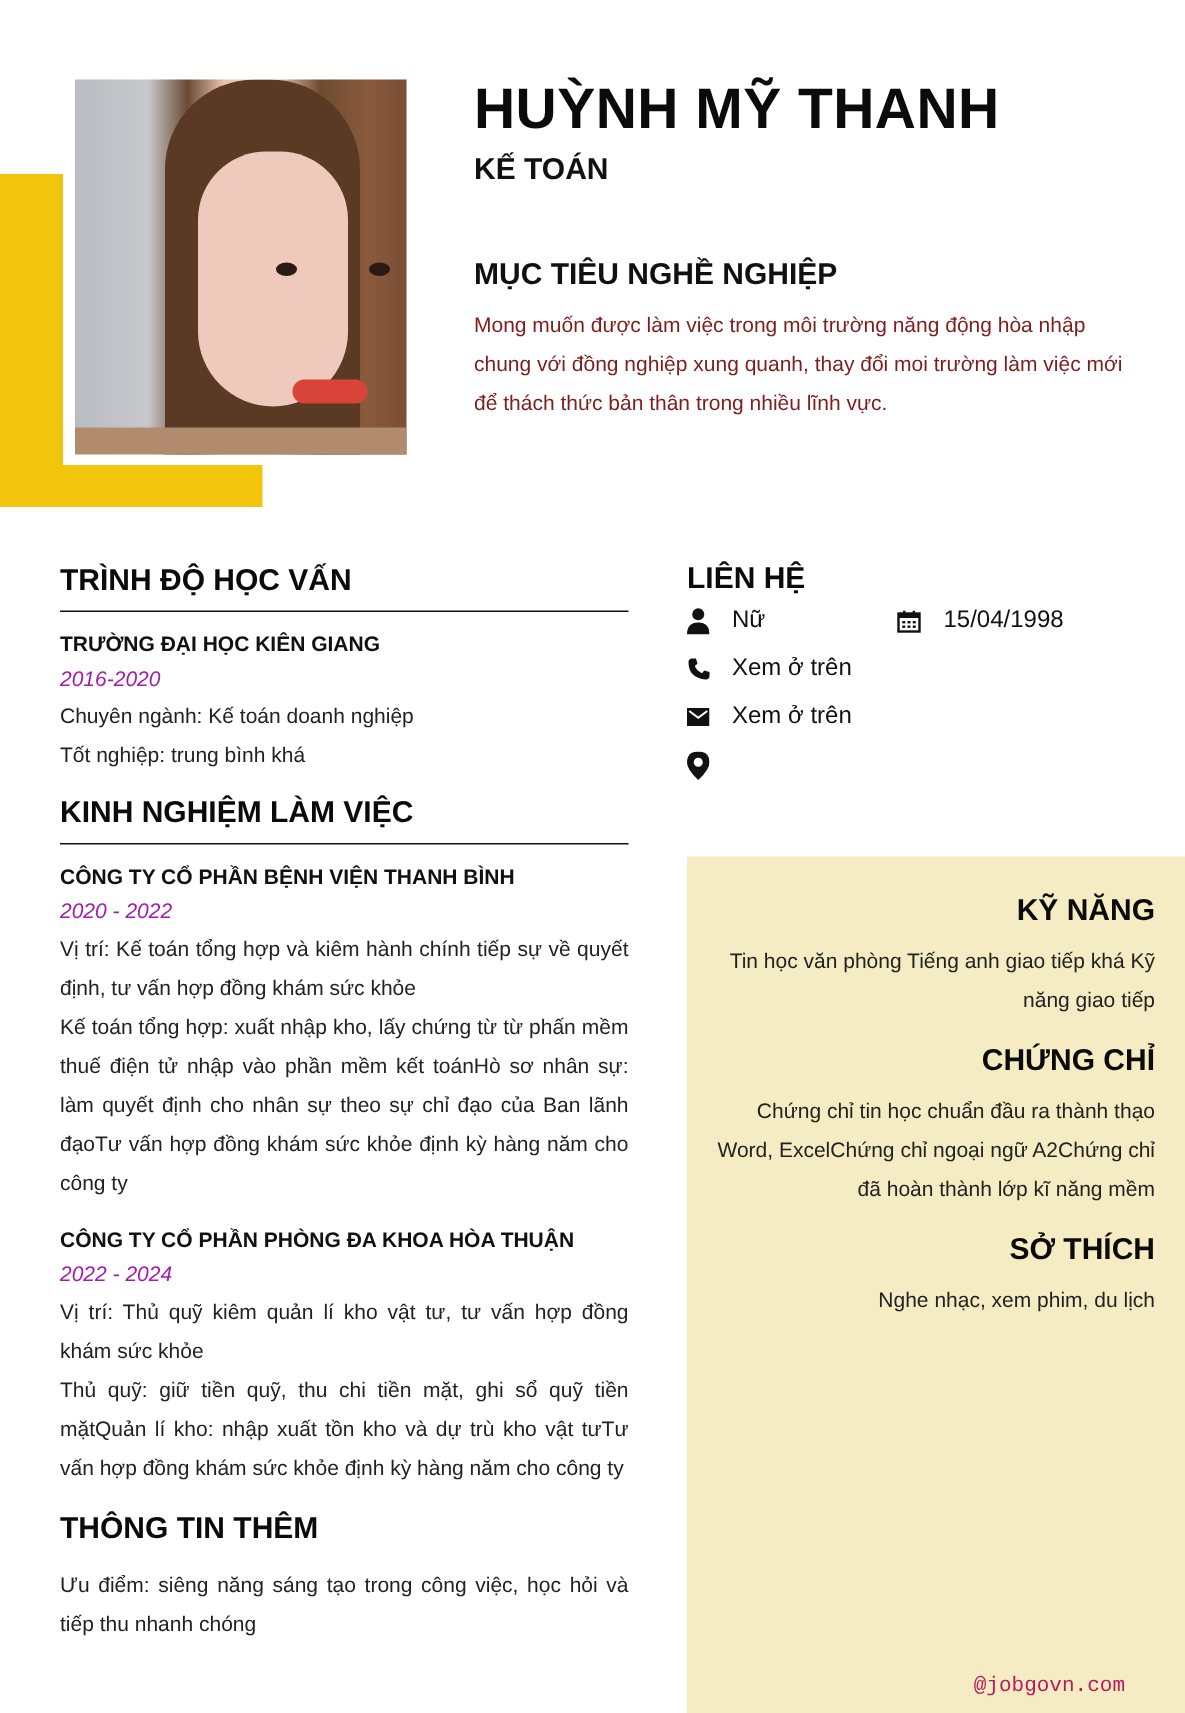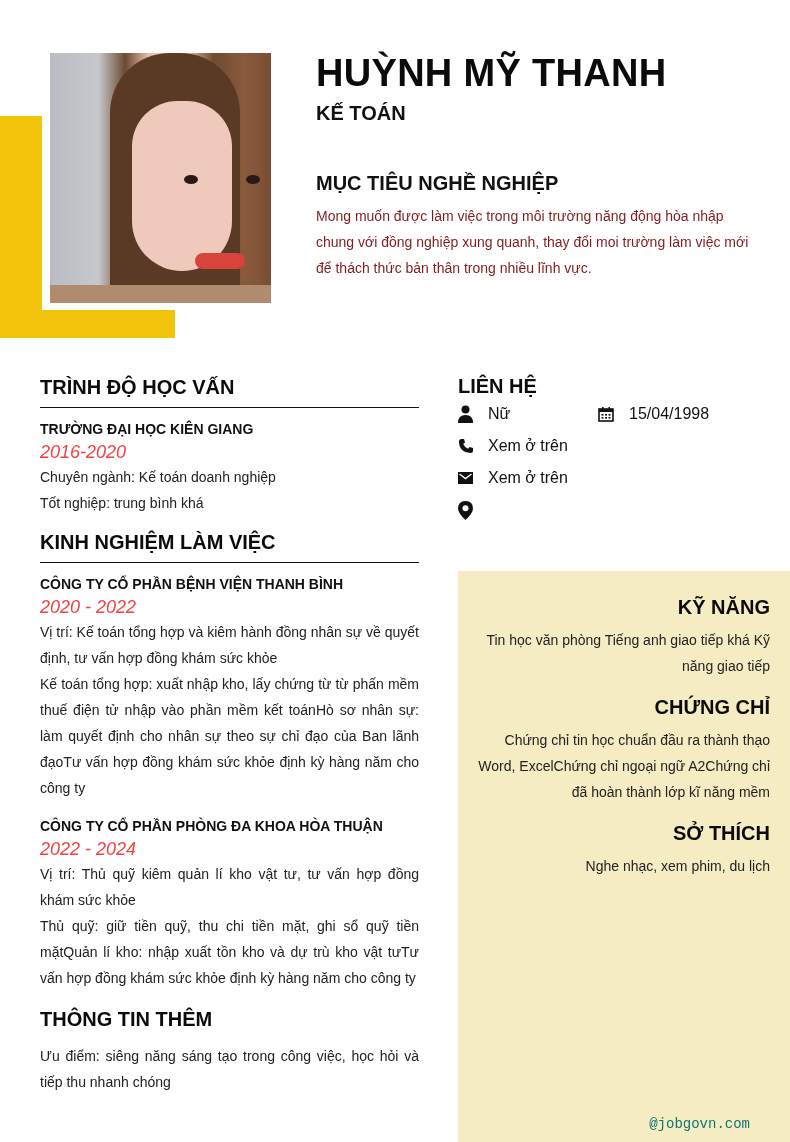--- a/index.html
+++ b/index.html
@@ -22,37 +22,37 @@
     .job-title { position: absolute; left: 316px; top: 102px; font-size: 20px; font-weight: 700; color: #111; }
 
     .objective { position: absolute; left: 316px; top: 172px; width: 440px; }
     .objective h2 { font-size: 20px; font-weight: 700; color: #111; margin-bottom: 8px; }
     .objective p { font-size: 14px; line-height: 26px; color: #7f1d1d; }
 
     .left-col { position: absolute; left: 40px; top: 373px; width: 379px; }
     .sec-title { font-size: 20px; font-weight: 700; color: #0b0b0b; line-height: 28px; }
     .sec-rule { height: 1px; background: #111; margin-top: 6px; margin-bottom: 10px; }
     .org { font-size: 14px; font-weight: 700; color: #111; line-height: 23px; }
-    .period { font-size: 18px; font-style: italic; color: #ef4444; line-height: 23px; }
+    .period { font-size: 14px; font-style: italic; color: #a21caf; line-height: 23px; }
     .desc { font-size: 14px; color: #222; line-height: 26px; text-align: justify; }
     .block { margin-bottom: 10px; }
 
     .contact { position: absolute; left: 458px; top: 372px; width: 300px; }
     .contact h2 { font-size: 20px; font-weight: 700; color: #0b0b0b; line-height: 28px; margin-bottom: 2px; }
     .c-row { position: relative; display: flex; align-items: flex-start; min-height: 32px; }
     .c-icon { width: 30px; height: 24px; display: flex; align-items: center; justify-content: flex-start; flex-shrink: 0; }
     .c-text { font-size: 16px; color: #111; line-height: 24px; }
     .c-row .dob { position: absolute; left: 140px; top: 0; display: flex; align-items: center; }
     .c-row .dob .c-icon { width: 31px; }
 
     .right-panel { position: absolute; left: 458px; top: 571px; width: 332px; height: 571px; background: #f5ecc3; padding: 22px 20px 0 20px; text-align: right; }
     .right-panel h2 { font-size: 20px; font-weight: 700; color: #0b0b0b; line-height: 28px; margin-bottom: 6px; }
     .right-panel p { font-size: 14px; color: #222; line-height: 26px; }
     .right-panel .rblock { margin-bottom: 14px; }
-    .watermark { position: absolute; right: 40px; bottom: 10px; font-family: "Liberation Mono", "DejaVu Sans Mono", monospace; font-size: 14px; color: #0f766e; }
+    .watermark { position: absolute; right: 40px; bottom: 10px; font-family: "Liberation Mono", "DejaVu Sans Mono", monospace; font-size: 14px; color: #be185d; }
   </style>
 </head>
 <body>
 
 <div class="yellow-vert"></div>
 <div class="yellow-horz"></div>
 
 <div class="photo" title="profile photo">
   <div class="hair"></div>
   <div class="face"></div>
@@ -82,21 +82,21 @@
       <div class="desc">Tốt nghiệp: trung bình khá</div>
     </div>
   </div>
 
   <div style="margin-top: 12px;">
     <div class="sec-title">KINH NGHIỆM LÀM VIỆC</div>
     <div class="sec-rule"></div>
     <div class="block" style="margin-bottom: 14px;">
       <div class="org">CÔNG TY CỔ PHẦN BỆNH VIỆN THANH BÌNH</div>
       <div class="period">2020 - 2022</div>
-      <div class="desc">Vị trí: Kế toán tổng hợp và kiêm hành đồng nhân sự về quyết định, tư vấn hợp đồng khám sức khỏe</div>
+      <div class="desc">Vị trí: Kế toán tổng hợp và kiêm hành chính tiếp sự về quyết định, tư vấn hợp đồng khám sức khỏe</div>
       <div class="desc">Kế toán tổng hợp: xuất nhập kho, lấy chứng từ từ phấn mềm thuế điện tử nhập vào phần mềm kết toánHò sơ nhân sự: làm quyết định cho nhân sự theo sự chỉ đạo của Ban lãnh đạoTư vấn hợp đồng khám sức khỏe định kỳ hàng năm cho công ty</div>
     </div>
     <div class="block">
       <div class="org">CÔNG TY CỔ PHẦN PHÒNG ĐA KHOA HÒA THUẬN</div>
       <div class="period">2022 - 2024</div>
       <div class="desc">Vị trí: Thủ quỹ kiêm quản lí kho vật tư, tư vấn hợp đồng khám sức khỏe</div>
       <div class="desc">Thủ quỹ: giữ tiền quỹ, thu chi tiền mặt, ghi sổ quỹ tiền mặtQuản lí kho: nhập xuất tồn kho và dự trù kho vật tưTư vấn hợp đồng khám sức khỏe định kỳ hàng năm cho công ty</div>
     </div>
   </div>
 

